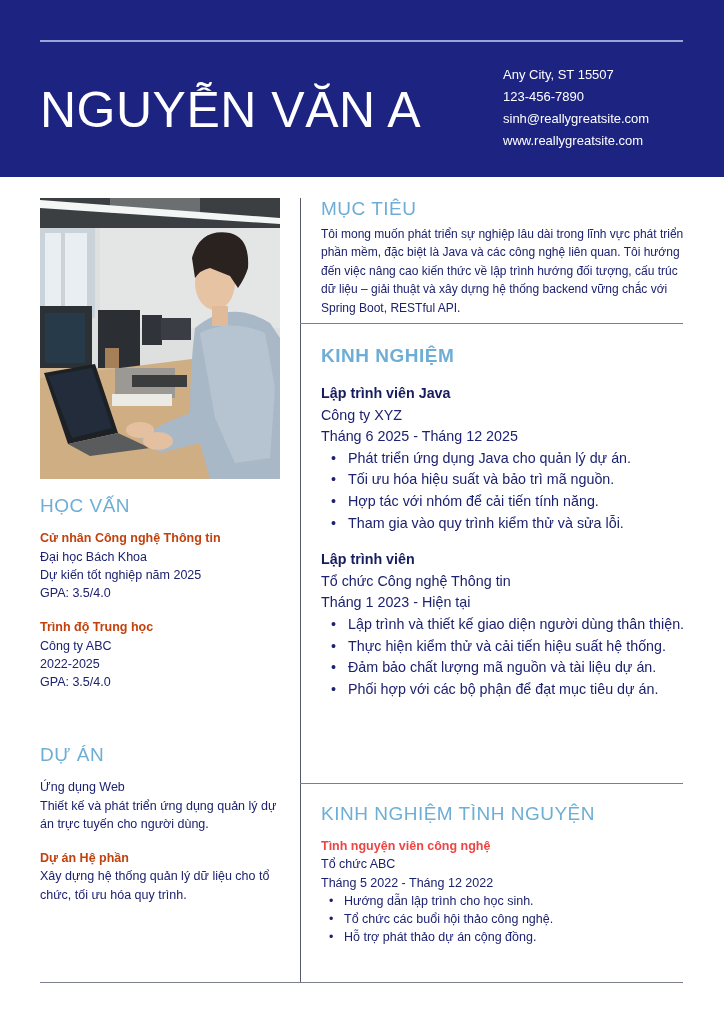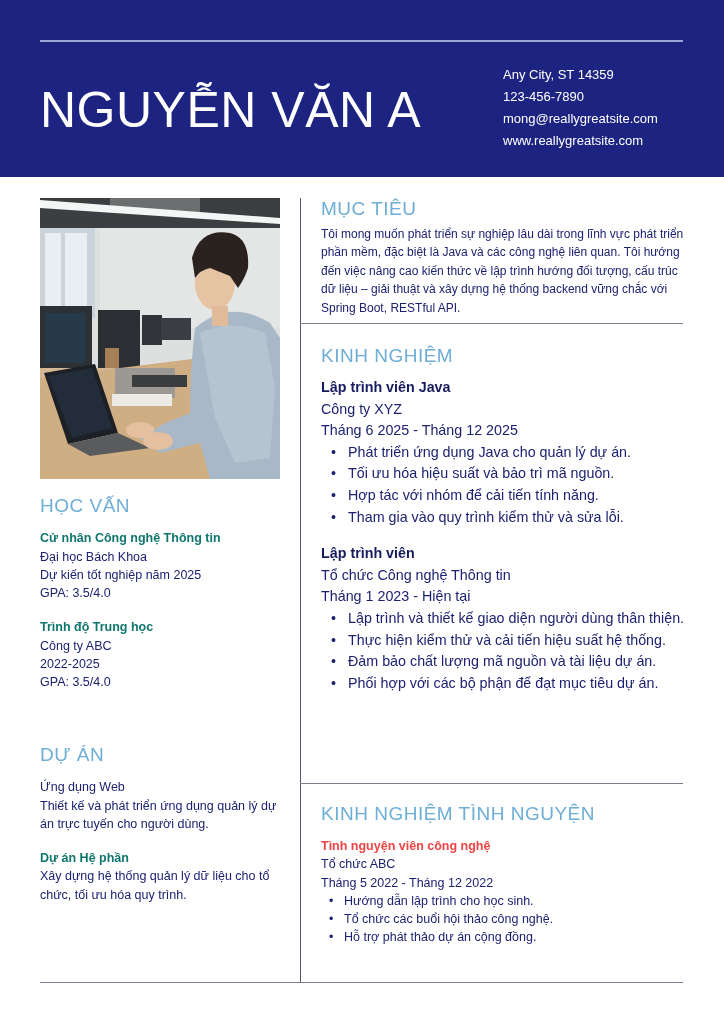--- a/index.html
+++ b/index.html
@@ -35,21 +35,21 @@
     .hline {
       position: absolute; height: 1px; background: #7b7f8c;
     }
 
     .section-title {
       color: #6eaed6; font-size: 19px; letter-spacing: 0.5px; font-weight: normal;
       font-family: "Liberation Sans", "DejaVu Sans", sans-serif;
     }
 
     .left { position: absolute; left: 40px; width: 245px; font-size: 12.5px; line-height: 18.3px; color: #1d2270; }
-    .left .entry-title { font-weight: bold; color: #0f766e; }
+    .left .entry-title { font-weight: bold; color: #c2410c; }
     .left .entry { margin-bottom: 16px; }
 
     .right { position: absolute; left: 321px; width: 365px; color: #1d2270; }
     .objective { font-size: 12px; line-height: 18.4px; }
     .exp { font-size: 14.3px; line-height: 21.6px; }
     .exp .entry-title { font-weight: bold; color: #161c5e; }
     .exp ul, .vol ul { list-style: none; }
     .exp li { position: relative; padding-left: 27px; }
     .exp li::before { content: "•"; position: absolute; left: 10px; top: 0; color: #1d2270; }
     .vol { font-size: 12.5px; line-height: 18.3px; }
@@ -57,23 +57,23 @@
     .vol li { position: relative; padding-left: 23px; }
     .vol li::before { content: "•"; position: absolute; left: 8px; top: 0; }
   </style>
 </head>
 <body>
 
 <div class="header">
   <div class="header-line"></div>
   <h1 class="name">NGUYỄN VĂN A</h1>
   <div class="contact">
-    <div>Any City, ST 14359</div>
+    <div>Any City, ST 15507</div>
     <div>123-456-7890</div>
-    <div>mong@reallygreatsite.com</div>
+    <div>sinh@reallygreatsite.com</div>
     <div>www.reallygreatsite.com</div>
   </div>
 </div>
 
 <div class="photo">
   <svg width="240" height="281" viewBox="0 0 240 281" xmlns="http://www.w3.org/2000/svg">
     <rect x="0" y="0" width="240" height="281" fill="#dde0df"></rect>
     <rect x="0" y="0" width="240" height="30" fill="#3b3f42"></rect>
     <rect x="70" y="0" width="90" height="15" fill="#6b6f70"></rect>
     <polygon points="0,2 240,20 240,26 0,10" fill="#f4f6f5"></polygon>
@@ -138,21 +138,21 @@
     <div>Xây dựng hệ thống quản lý dữ liệu cho tổ chức, tối ưu hóa quy trình.</div>
   </div>
 </div>
 
 <div class="right" style="top:198px;">
   <h2 class="section-title" style="margin-bottom:5px;">MỤC TIÊU</h2>
   <p class="objective">Tôi mong muốn phát triển sự nghiệp lâu dài trong lĩnh vực phát triển phần mềm, đặc biệt là Java và các công nghệ liên quan. Tôi hướng đến việc nâng cao kiến thức về lập trình hướng đối tượng, cấu trúc dữ liệu – giải thuật và xây dựng hệ thống backend vững chắc với Spring Boot, RESTful API.</p>
 </div>
 
 <div class="right" style="top:345px;">
-  <h2 class="section-title" style="margin-bottom:10px;">KINH NGHIỆM</h2>
+  <h2 class="section-title" style="margin-bottom:16px;font-weight:bold;">KINH NGHIỆM</h2>
   <div class="exp" style="margin-bottom:15px;">
     <div class="entry-title">Lập trình viên Java</div>
     <div>Công ty XYZ</div>
     <div>Tháng 6 2025 - Tháng 12 2025</div>
     <ul>
       <li>Phát triển ứng dụng Java cho quản lý dự án.</li>
       <li>Tối ưu hóa hiệu suất và bảo trì mã nguồn.</li>
       <li>Hợp tác với nhóm để cải tiến tính năng.</li>
       <li>Tham gia vào quy trình kiểm thử và sửa lỗi.</li>
     </ul>

